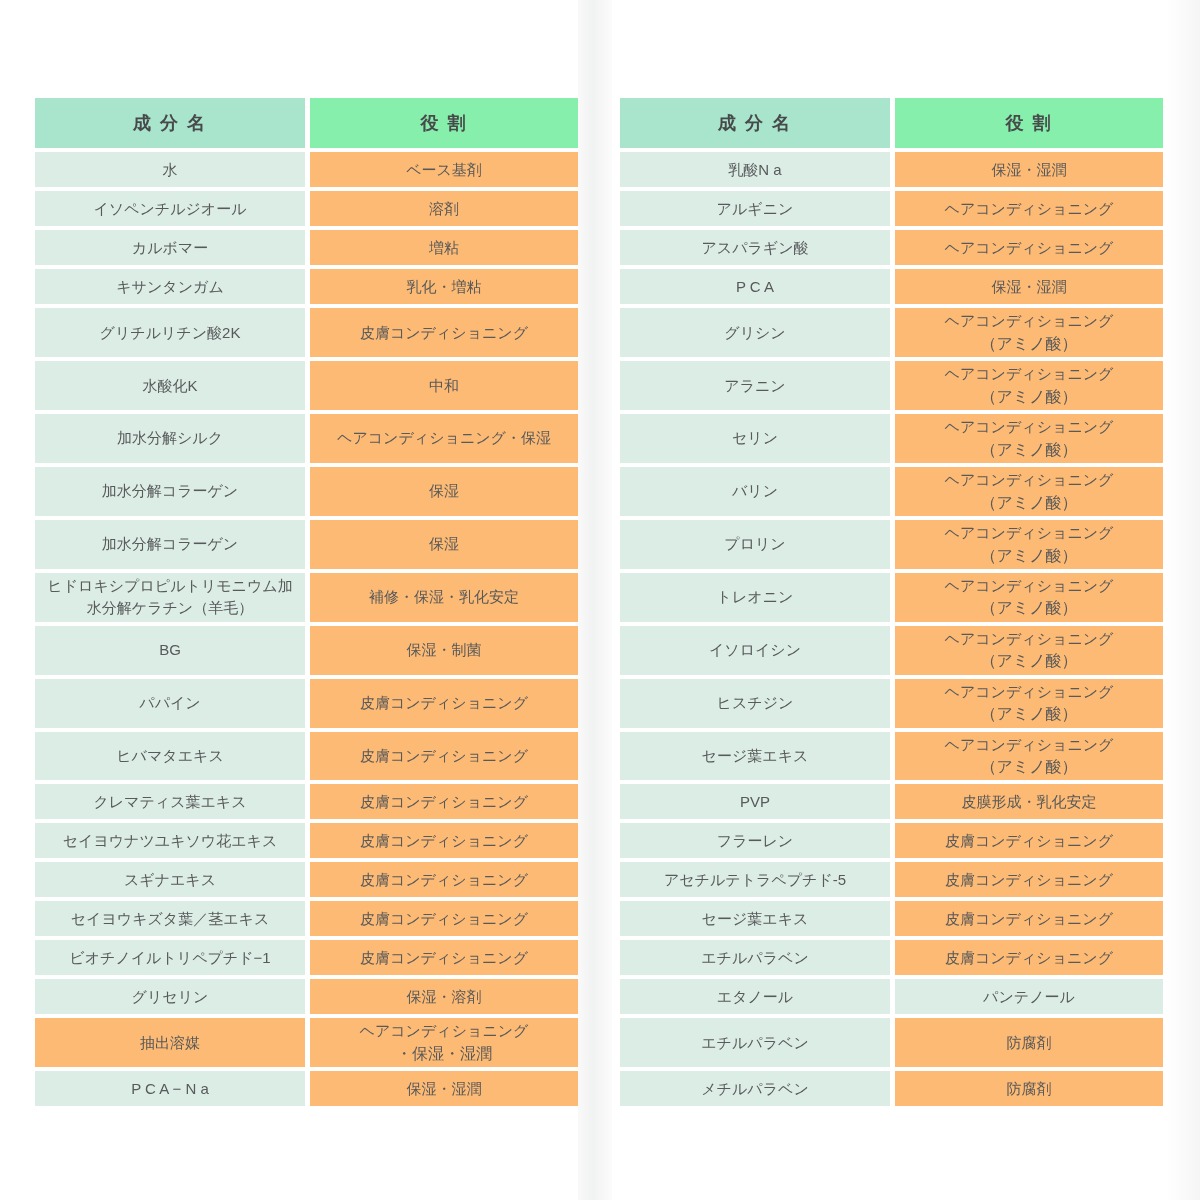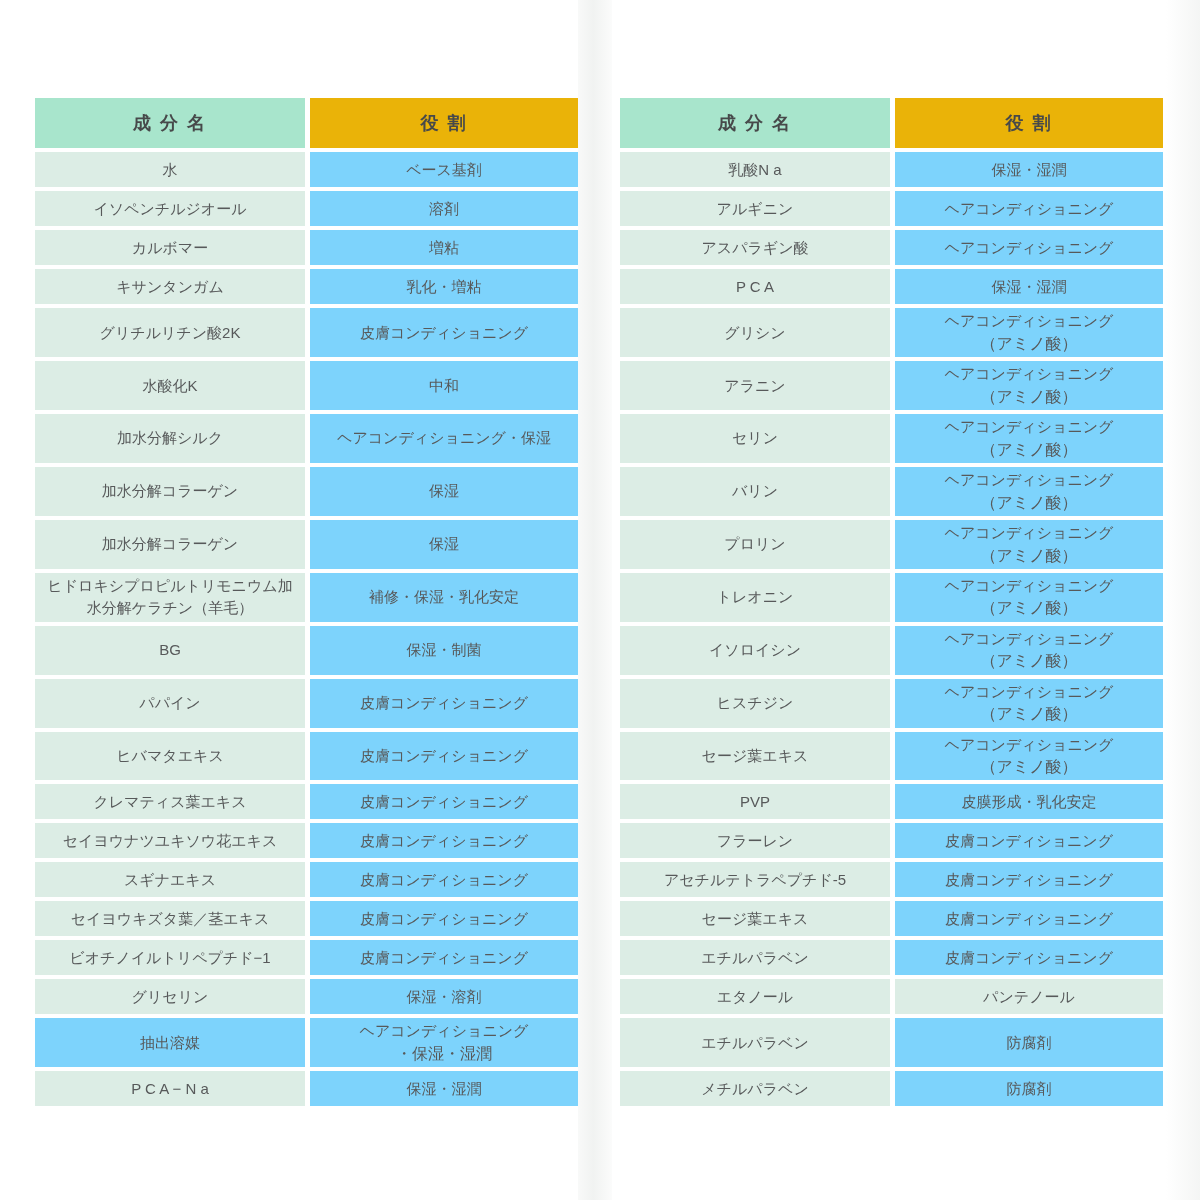--- a/index.html
+++ b/index.html
@@ -51,30 +51,30 @@
     justify-content: center;
     align-items: center;
     text-align: center;
     box-sizing: border-box;
     min-height: 35px;
     padding: 2px 8px;
     font-size: 15px;
     line-height: 1.45;
   }
   .mint   { background: #dcede5; }
-  .yellow { background: #7dd3fc; }
+  .yellow { background: #fdba74; }
   .head {
     min-height: 50px;
     font-size: 18px;
     font-weight: bold;
     letter-spacing: 2px;
     color: #47494a;
   }
   .head.mint   { background: #a8e5cc; }
-  .head.yellow { background: #eab308; }
+  .head.yellow { background: #86efac; }
   .spacer { background: transparent; }
   .line2 { font-size: 16px; }
 </style>
 </head>
 <body>
 
 <div class="page">
   <div class="streak-center"></div>
   <div class="streak-right"></div>
 

